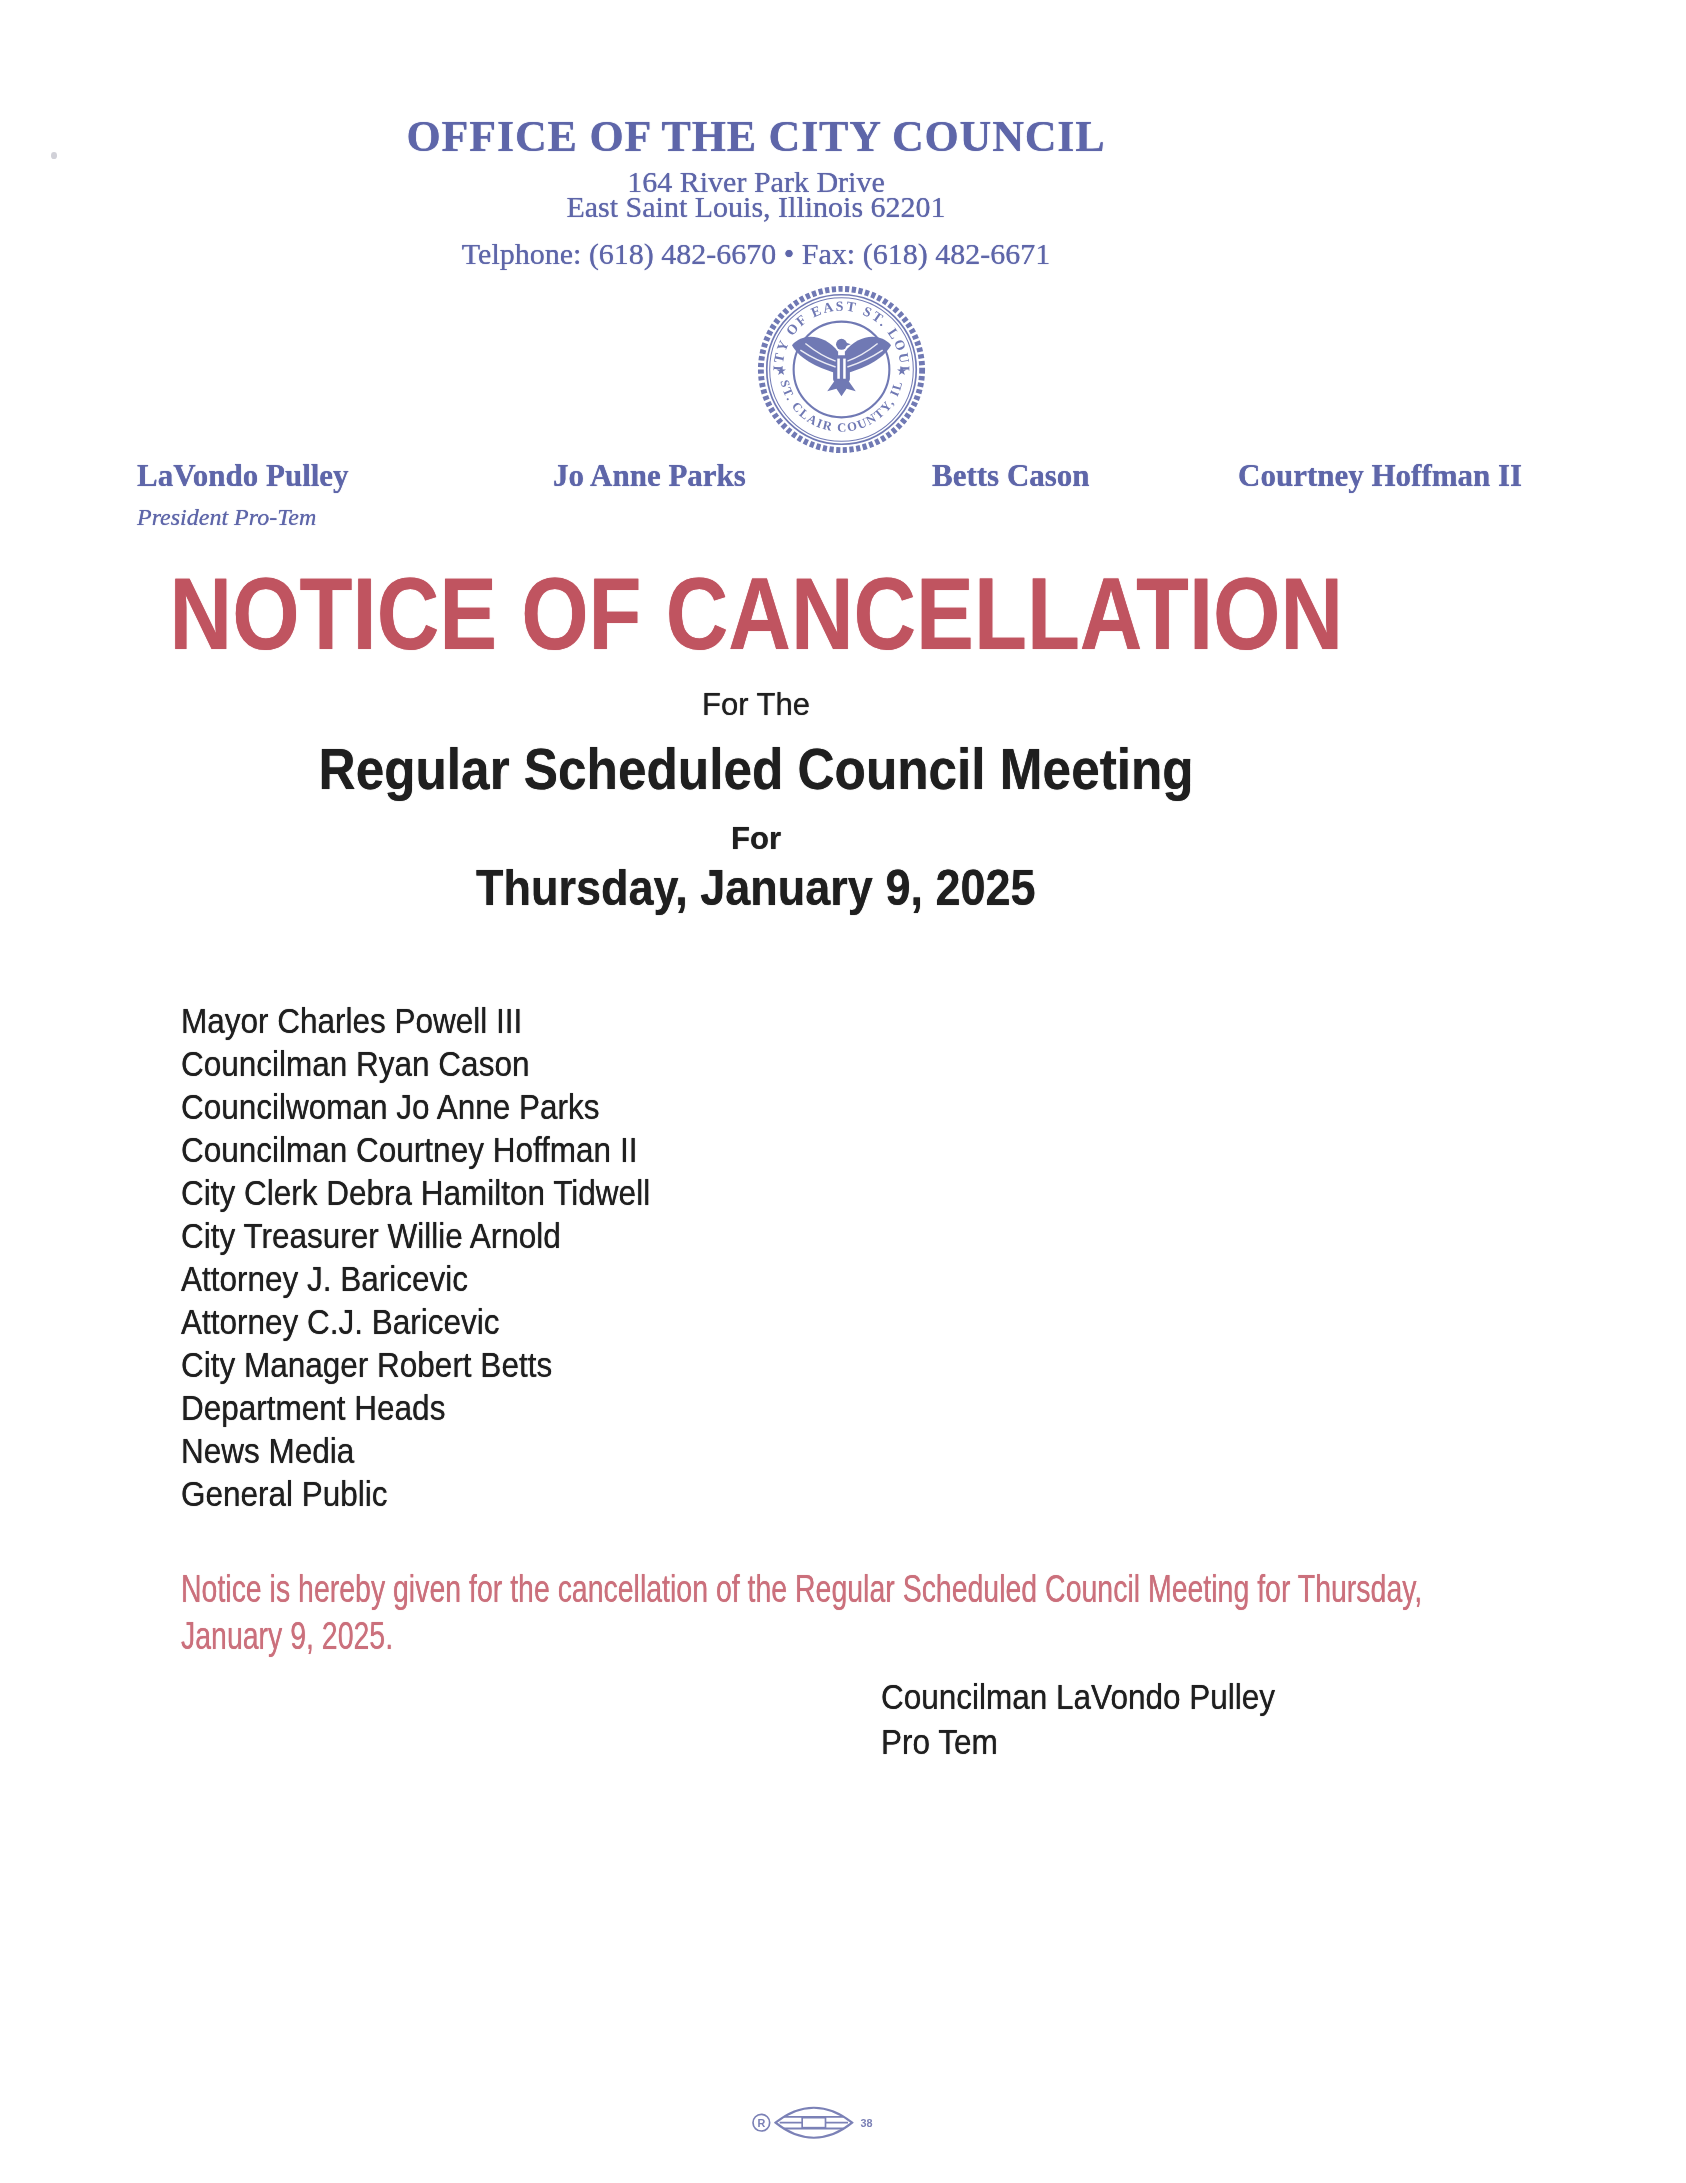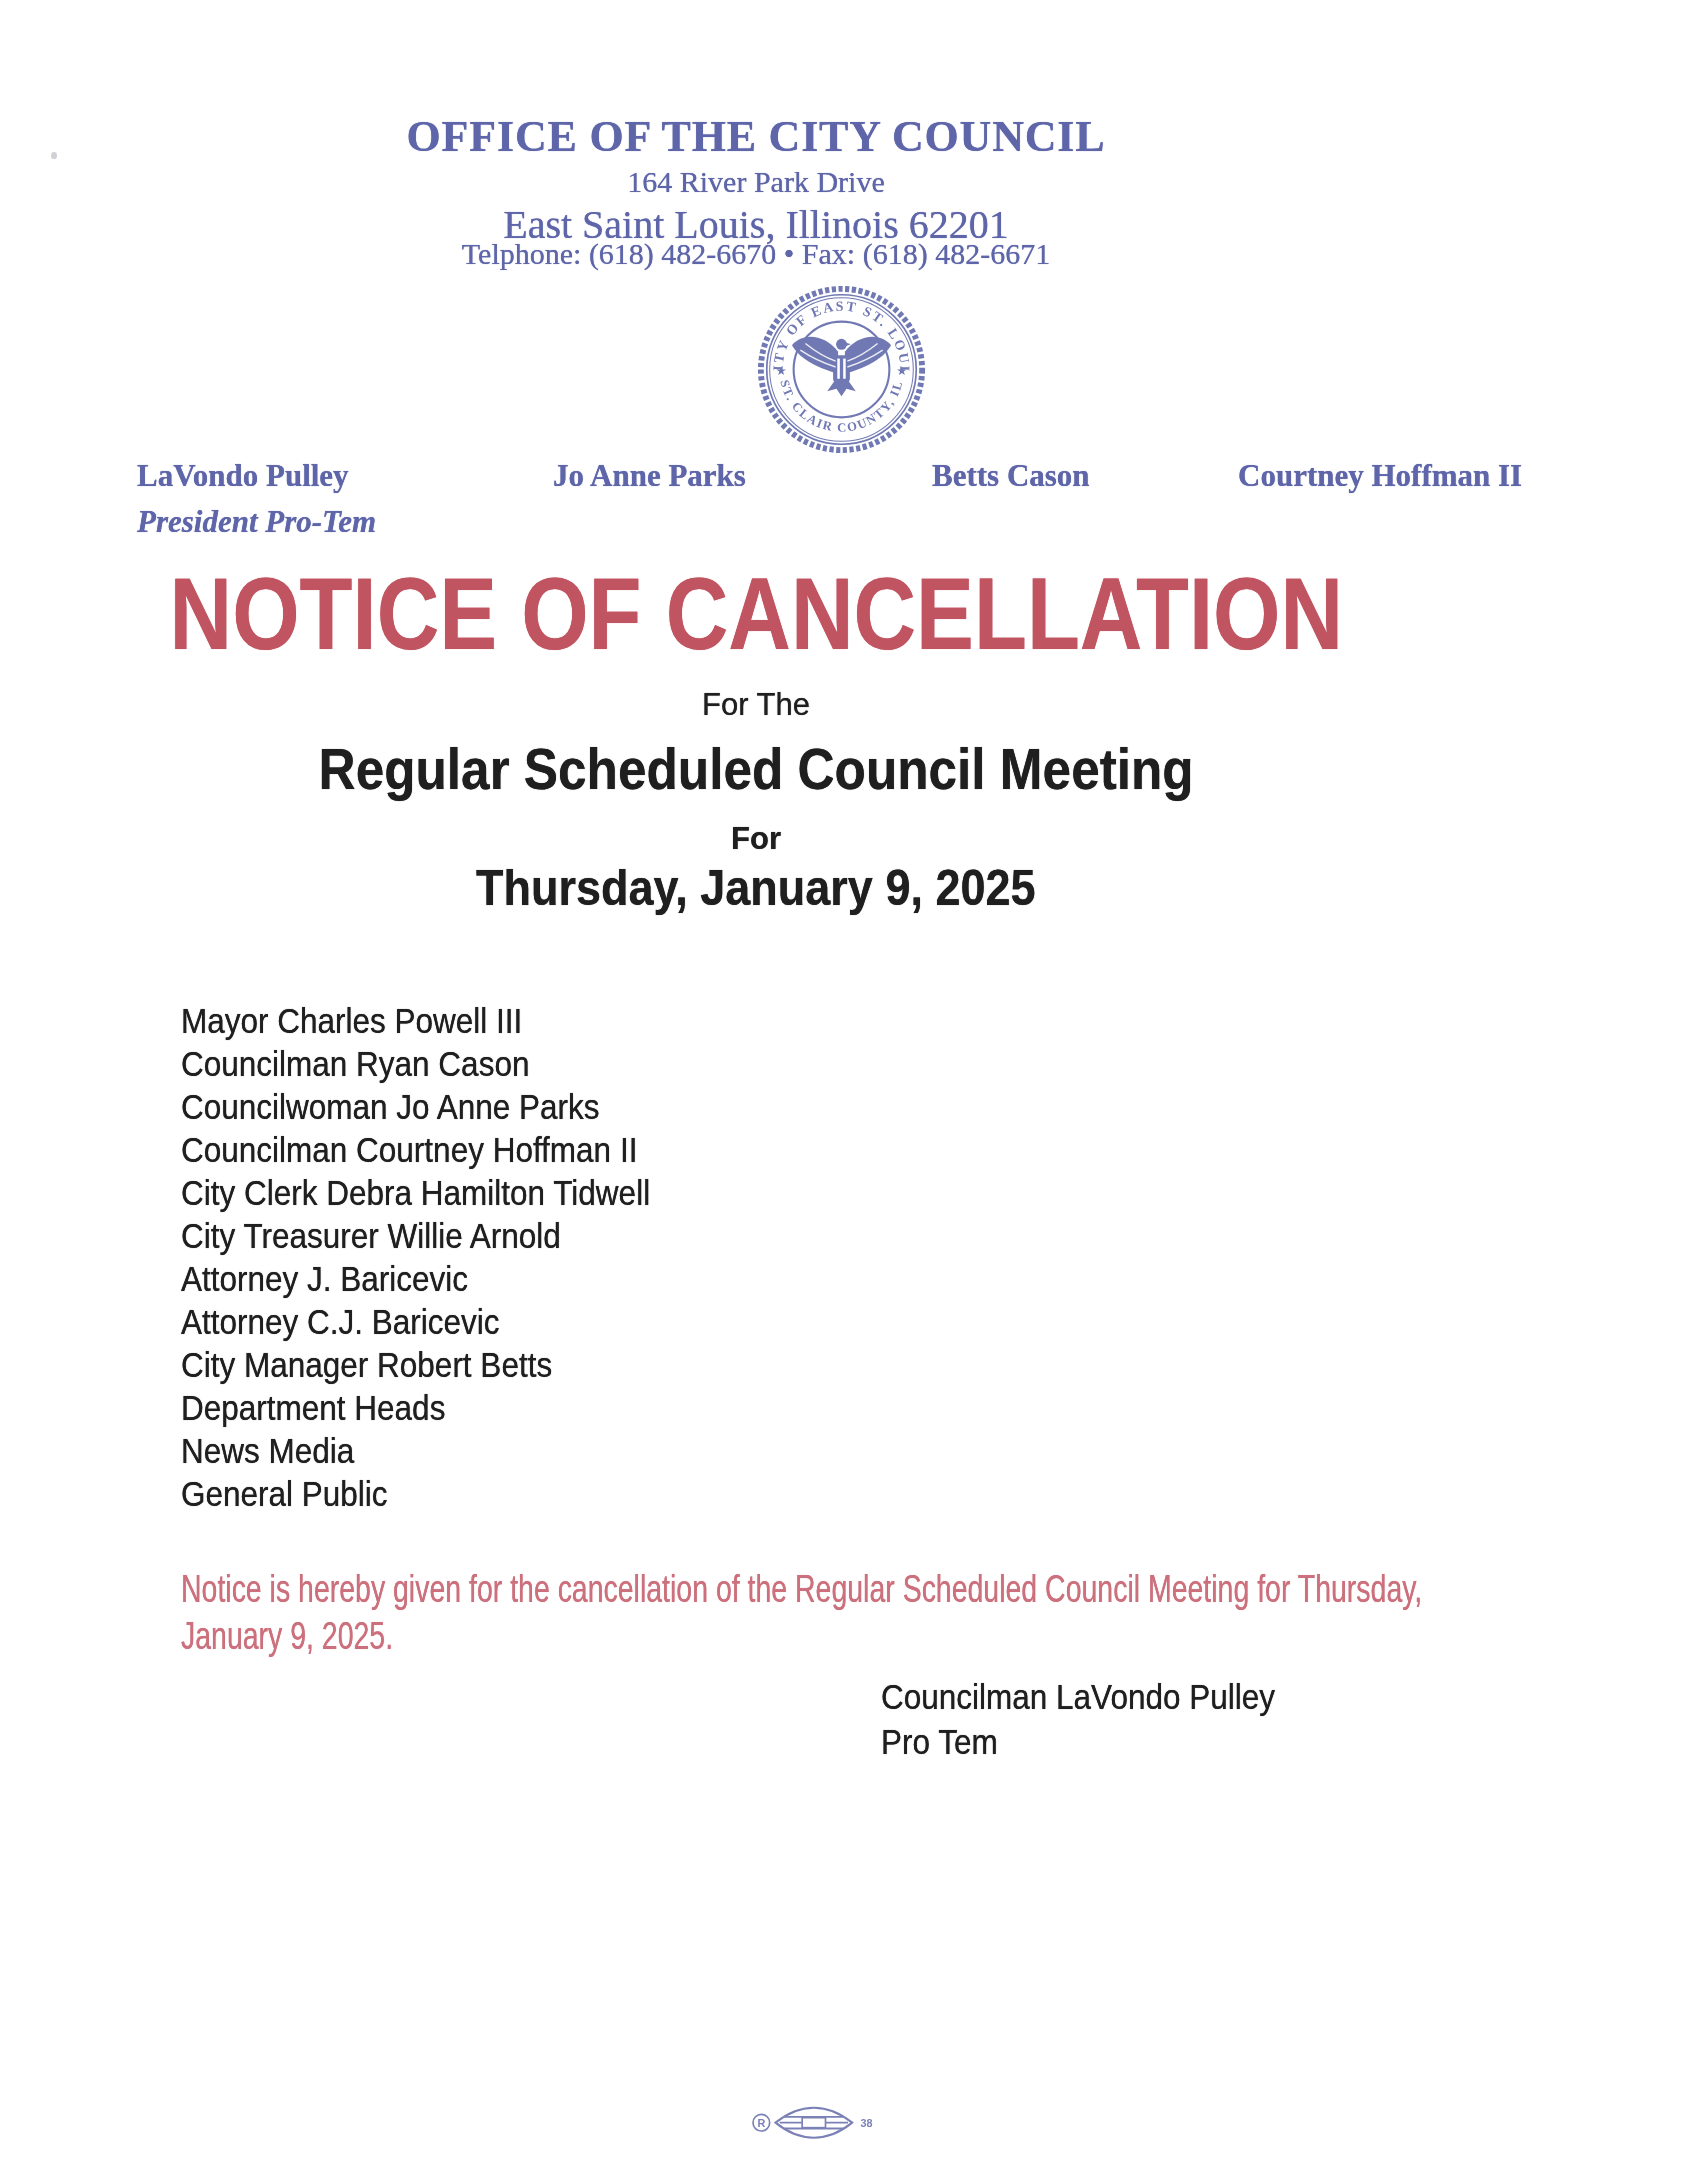--- a/index.html
+++ b/index.html
@@ -16,29 +16,29 @@
     overflow:hidden;
   }
   .abs{position:absolute}
   .center{left:0;width:1512px;text-align:center}
   .scan{text-shadow:0 0 0.8px currentColor}
   .serif{font-family:"Liberation Serif",serif}
 
   
   .org{top:111px;font-size:44px;font-weight:700;color:var(--blue);letter-spacing:0.8px}
   .addr1{top:165px;font-size:30px;color:var(--blue)}
-  .addr2{top:201px;font-size:40px;color:var(--blue)}
+  .addr2{top:190px;font-size:30px;color:var(--blue)}
   .phone{top:237px;font-size:30px;color:var(--blue)}
 
   
   .seal{left:755px;top:283px;width:173px;height:173px}
 
   
   .official{top:458px;font-size:31px;font-weight:700;color:var(--blue);white-space:nowrap}
-  .protem{top:504px;left:137px;font-size:31px;font-weight:700;font-style:italic;color:var(--blue);white-space:nowrap}
+  .protem{top:504px;left:137px;font-size:24px;font-weight:400;font-style:italic;color:var(--blue);white-space:nowrap}
 
   
   .big-title{top:563px;color:var(--red-title);font-size:102px;font-weight:700;line-height:1}
   .big-title .condense{display:inline-block;transform:scaleX(.85);transform-origin:center top;white-space:nowrap}
   .for-the{top:687px;font-size:31px;font-weight:400}
   .meeting{top:741px;font-size:57px;font-weight:700;line-height:1}
   .meeting .condense{display:inline-block;transform:scaleX(.9);transform-origin:center top;white-space:nowrap}
   .for2{top:821px;font-size:31px;font-weight:700}
   .mdate{top:863px;font-size:50px;font-weight:700;line-height:1}
   .mdate .condense{display:inline-block;transform:scaleX(.9);transform-origin:center top;white-space:nowrap}

